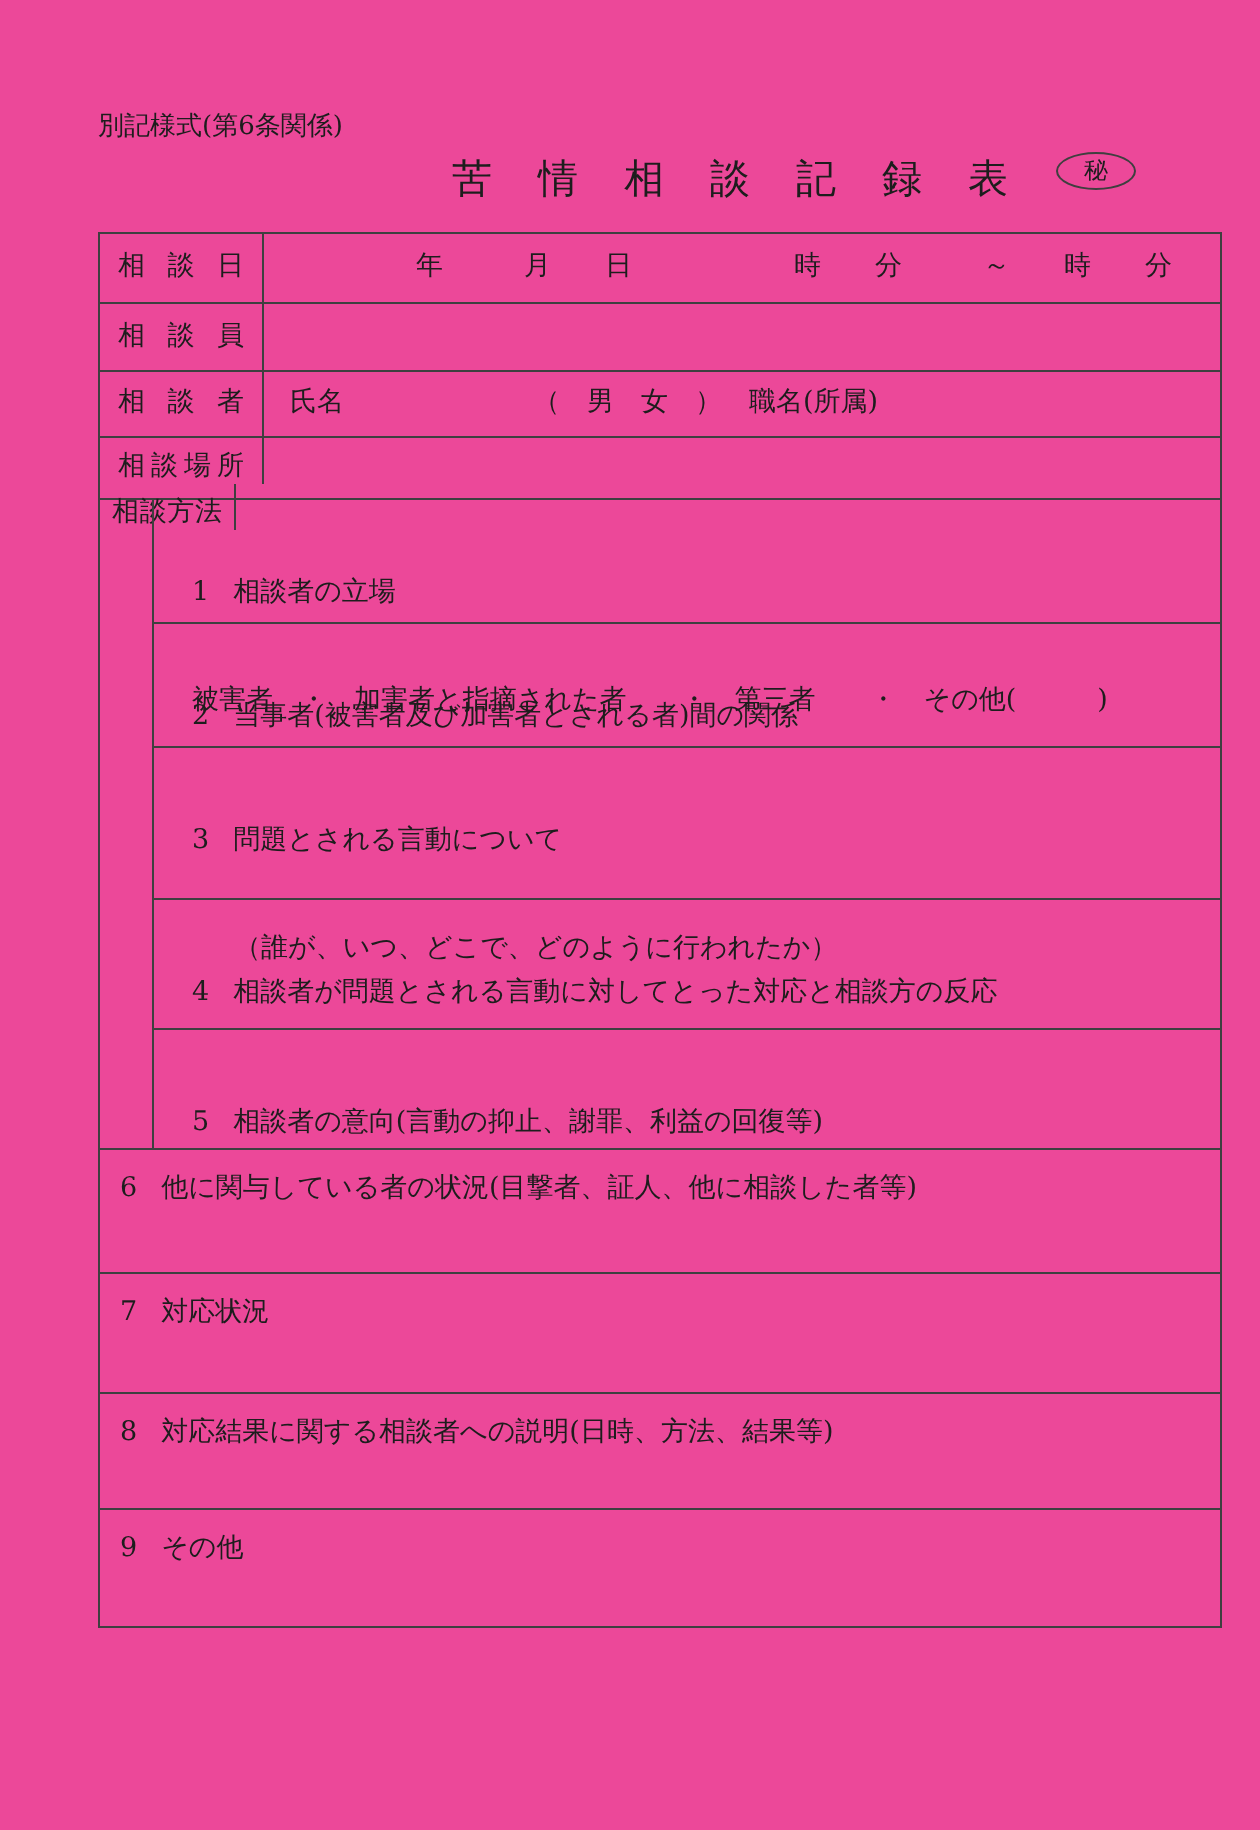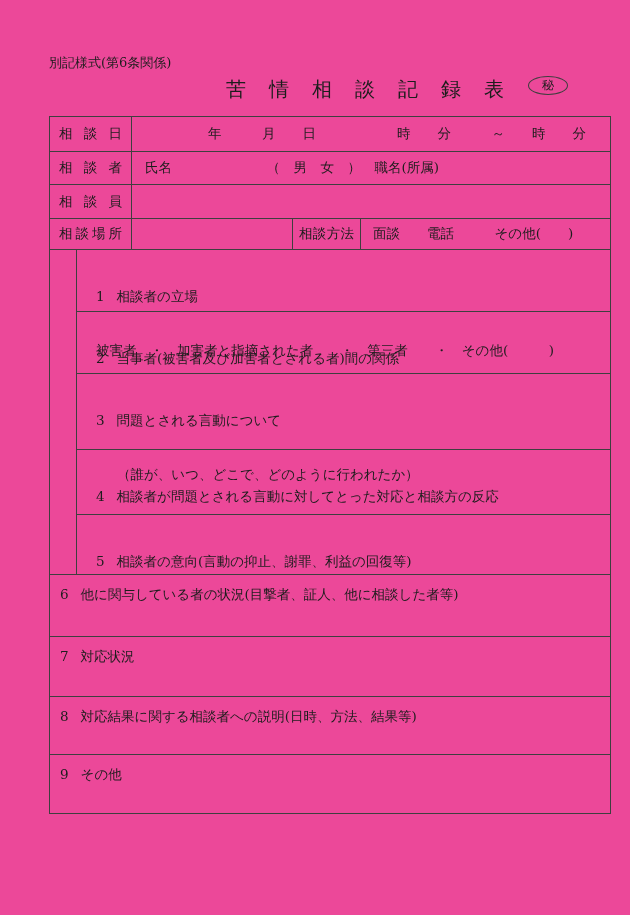--- a/index.html
+++ b/index.html
@@ -23,21 +23,21 @@
   .form-table {
     position:absolute; left:49px; top:116px; width:562px; height:698px;
     border:1px solid #3f3f3f; box-sizing:border-box;
     display:flex; flex-direction:column;
   }
   .frow { display:flex; border-bottom:1px solid #3f3f3f; box-sizing:border-box; }
   .frow.last { border-bottom:none; flex:1; }
   .r-date      { height:35px; }
   .r-consulter { height:33px; }
   .r-counselor { height:34px; }
-  .r-place     { height:31px; }
+  .r-place     { height:31px;flex-direction:column; }
   .r-big       { height:325px; }
   .r-s6 { height:62px; }
   .r-s7 { height:60px; }
   .r-s8 { height:58px; }
 
   .label-col {
     width:82px; border-right:1px solid #3f3f3f; box-sizing:border-box;
     padding:0 9px; line-height:17px;
     text-align:justify; text-align-last:justify;
   }
@@ -88,28 +88,28 @@
     <span>秘</span>
   </div>
 
   <div class="form-table">
 
     <div class="frow r-date">
       <div class="label-col">相談日</div>
       <div class="value-cell">年　　　月　　日　　　　　　時　　分　　　～　　時　　分</div>
     </div>
 
+    <div class="frow r-counselor">
+      <div class="label-col">相談員</div>
+      <div class="value-cell"></div>
+    </div>
+
     <div class="frow r-consulter">
       <div class="label-col">相談者</div>
       <div class="value-cell">氏名　　　　　　　（　男　女　）　職名(所属)</div>
-    </div>
-
-    <div class="frow r-counselor">
-      <div class="label-col">相談員</div>
-      <div class="value-cell"></div>
     </div>
 
     <div class="frow r-place">
       <div class="label-col">相談場所</div>
       <div class="place-value"></div>
       <div class="method-label">相談方法</div>
       <div class="method-options">面談　　電話　　　その他(　　)</div>
     </div>
 
     <div class="frow r-big">

